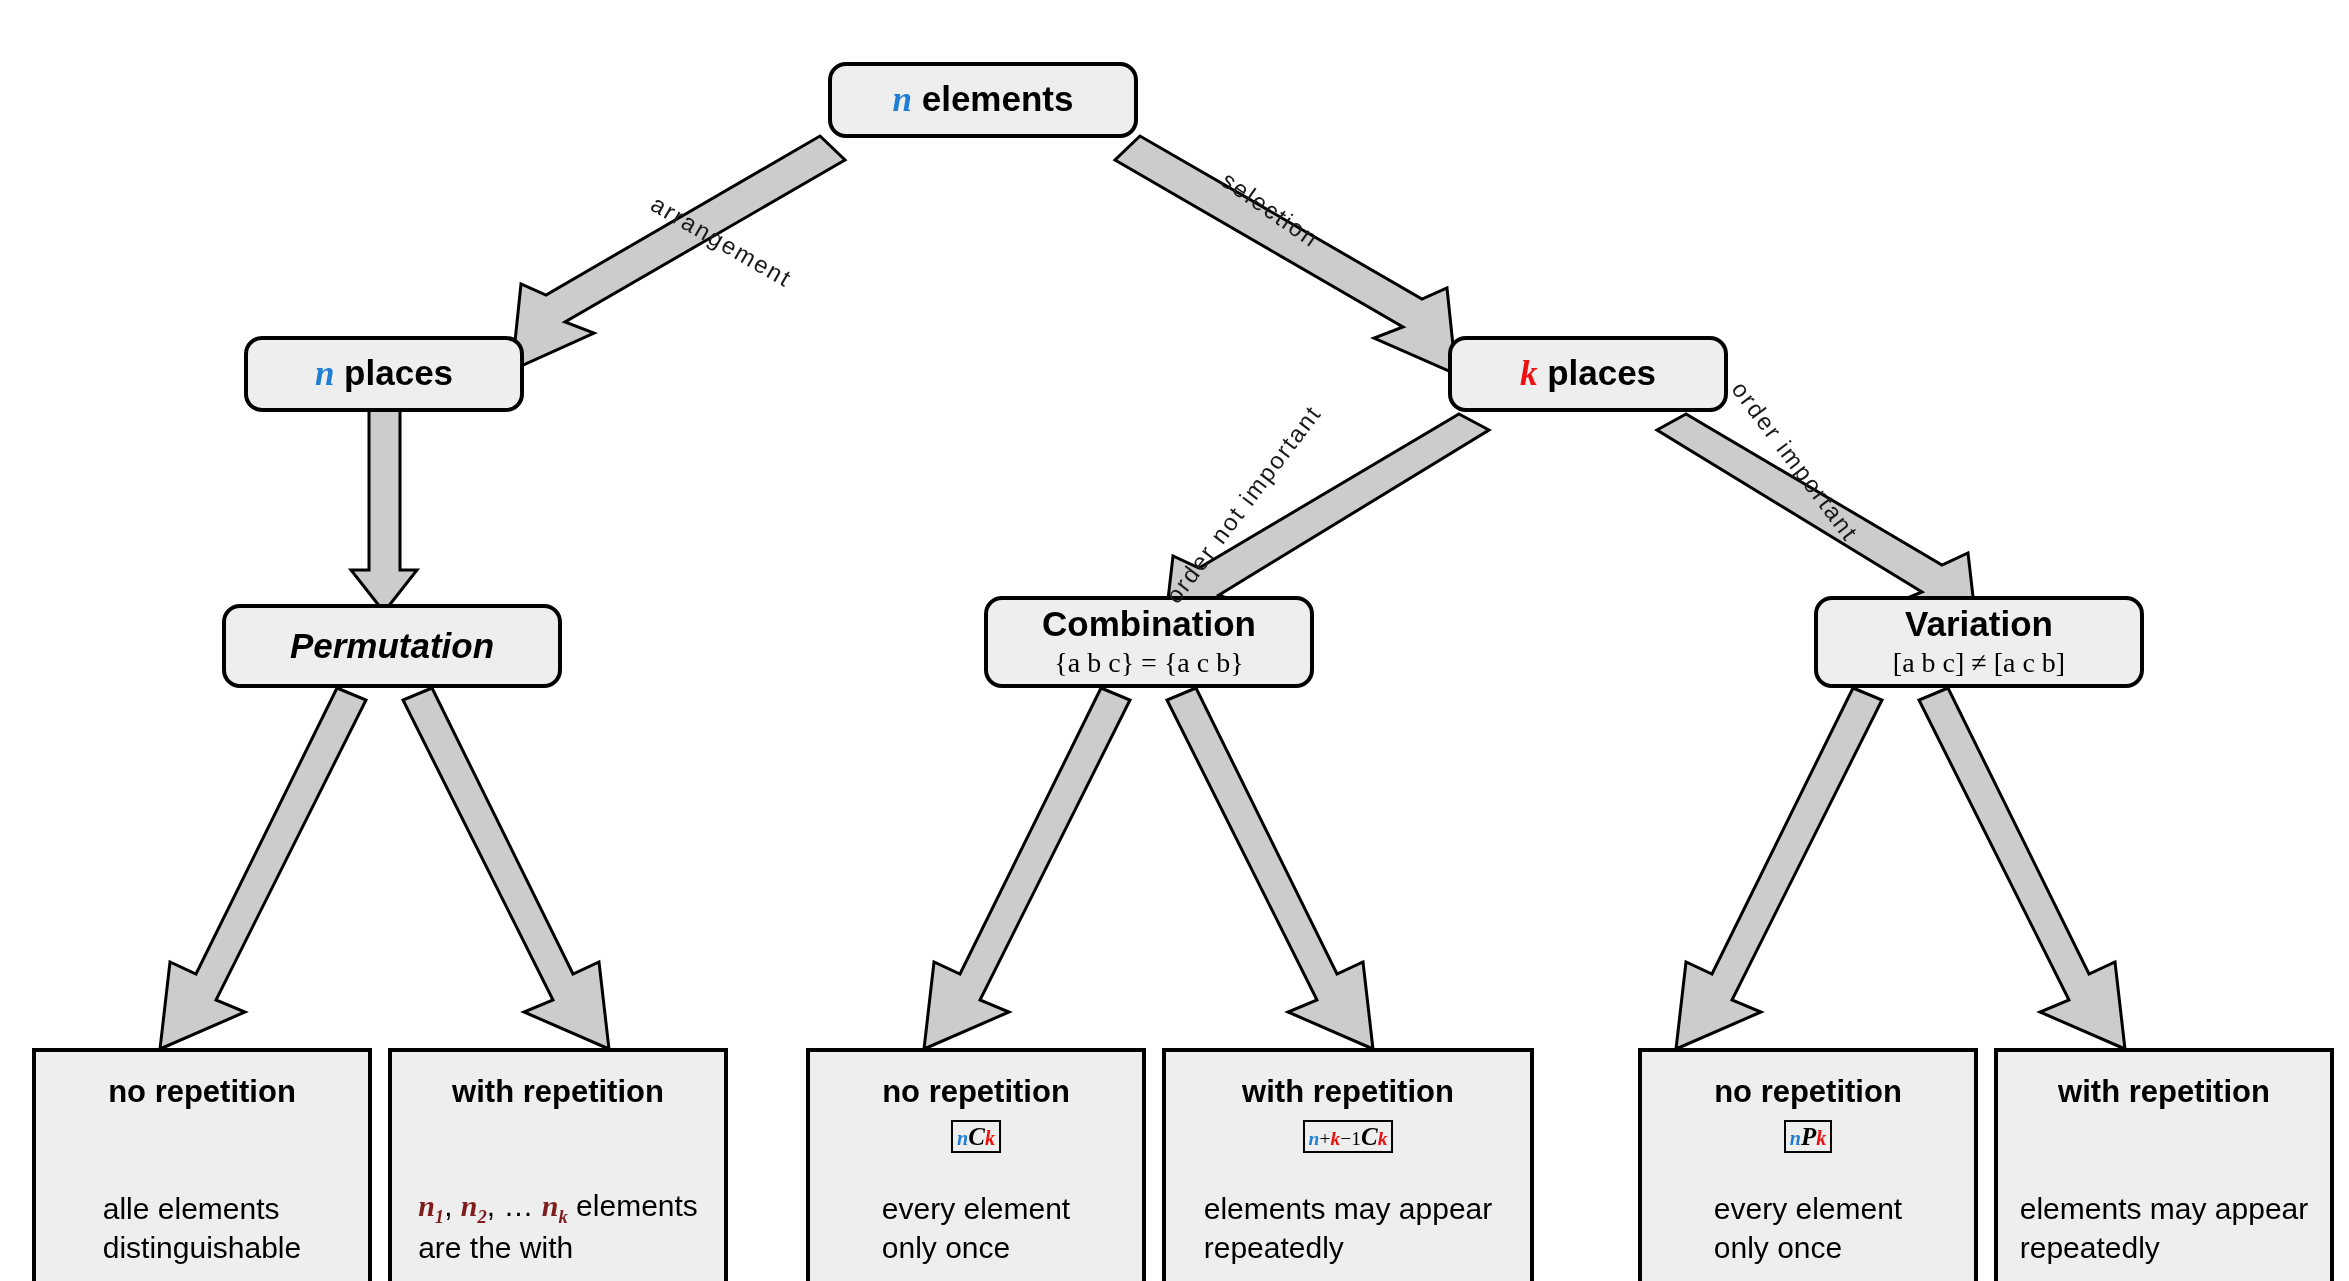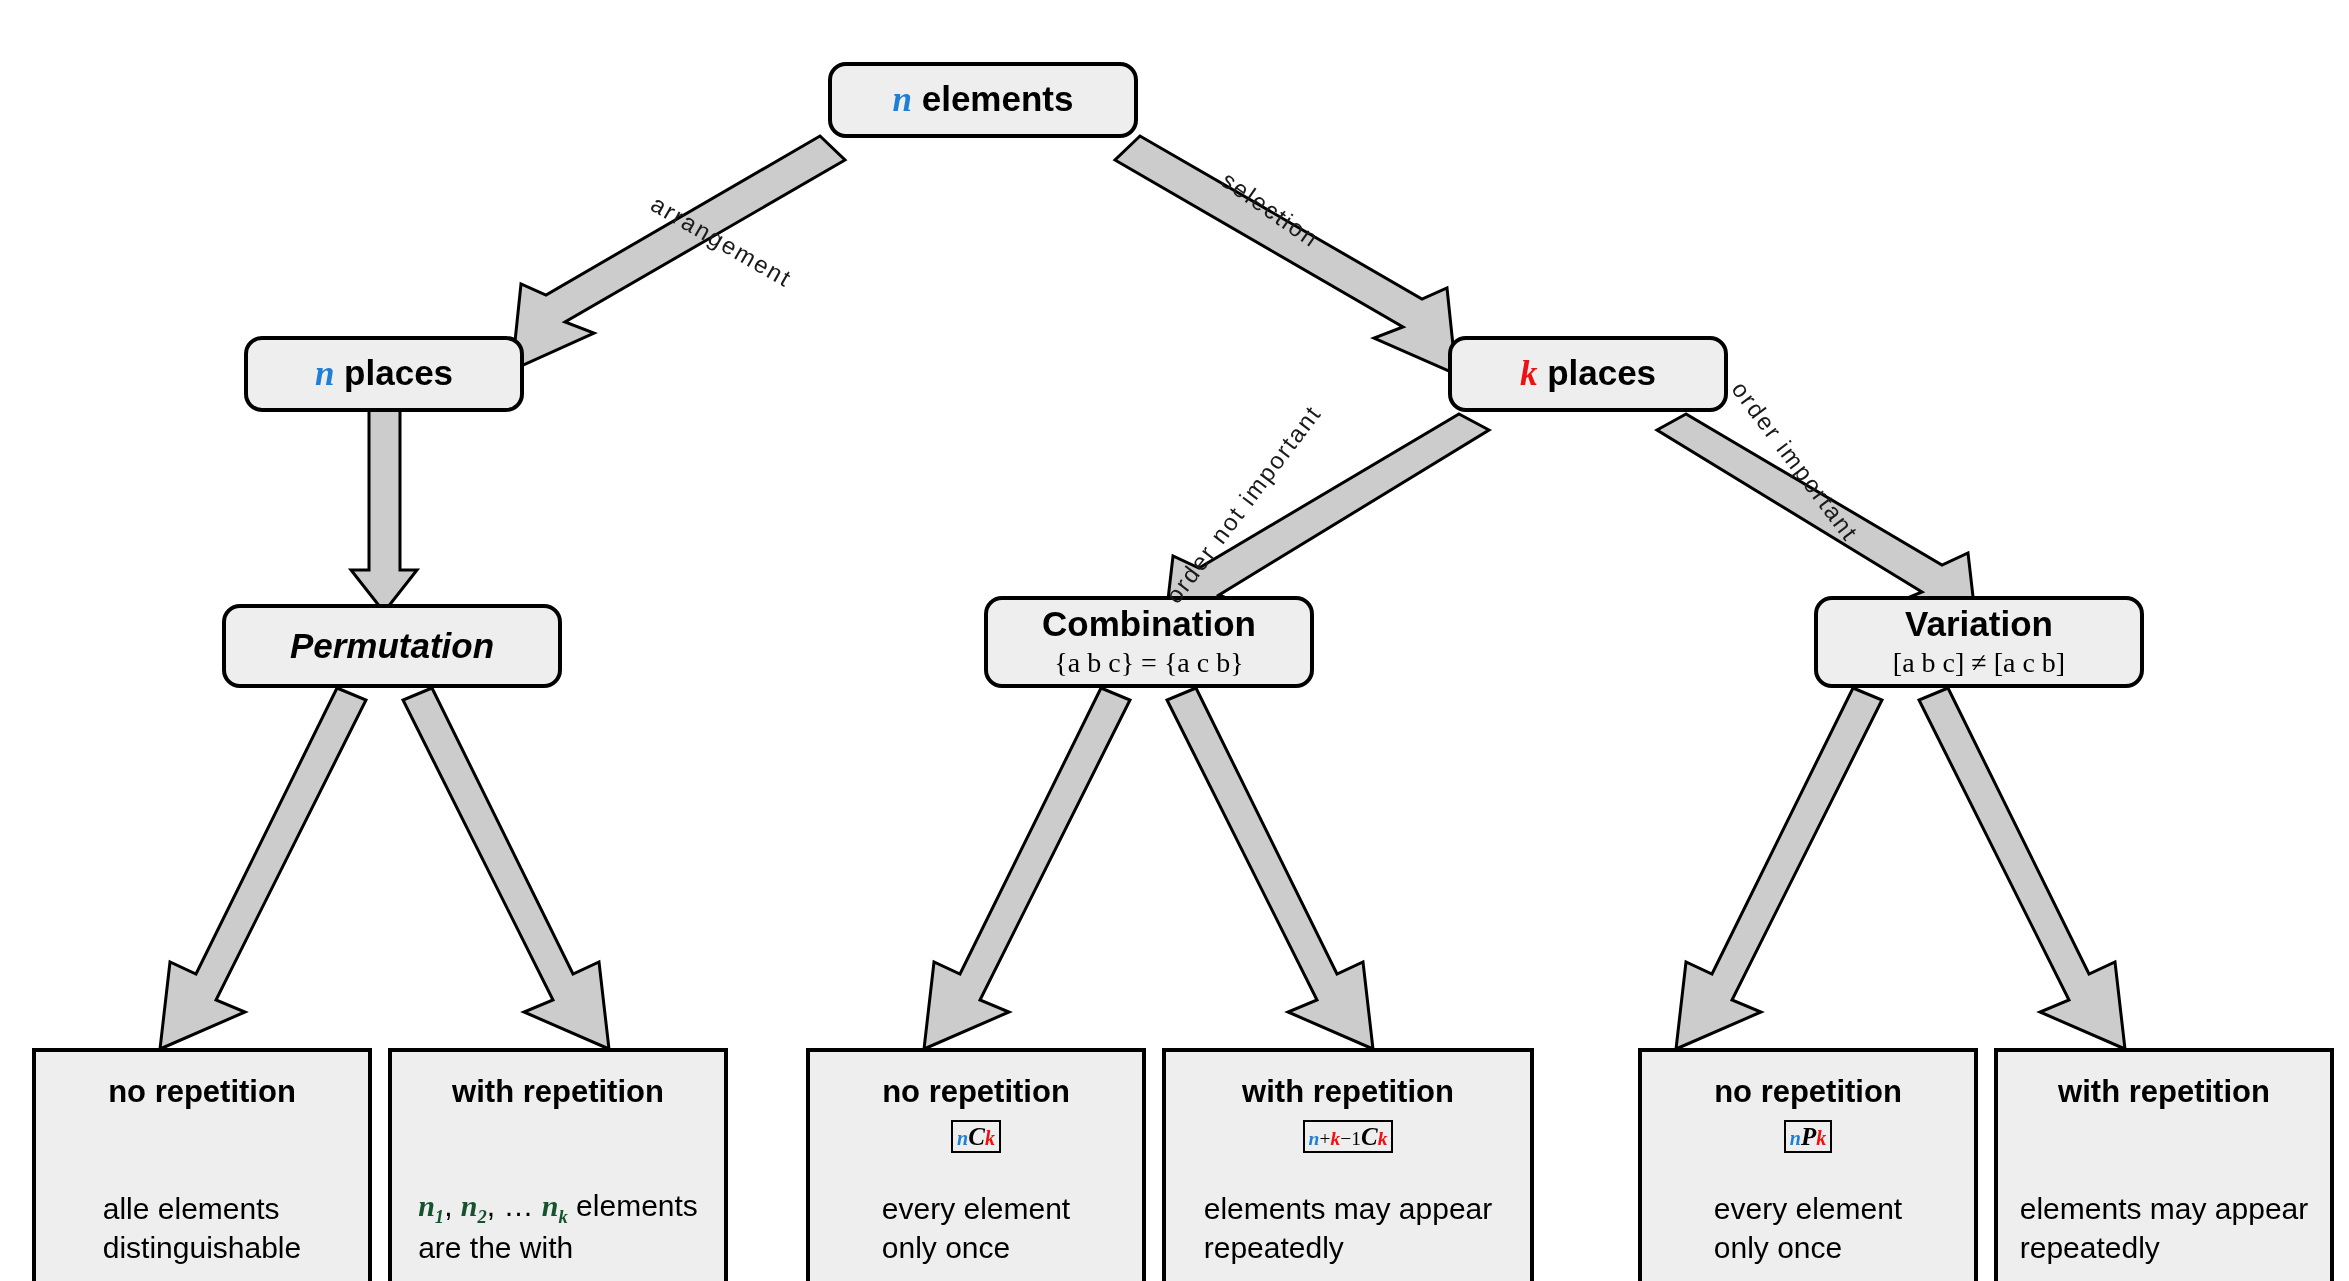--- a/index.html
+++ b/index.html
@@ -11,21 +11,21 @@
   
   .node{position:absolute;background:#eeeeee;border:4px solid #000;border-radius:18px;
         box-sizing:border-box;display:flex;flex-direction:column;align-items:center;
         justify-content:center;z-index:5;}
   .node .title{font-weight:bold;font-size:35px;line-height:1.1;white-space:nowrap;}
   .node .sub{font-size:28px;line-height:1.15;white-space:nowrap;margin-top:4px;
              font-family:"Liberation Serif",serif;}
   .mi{font-family:"Liberation Serif",serif;font-style:italic;font-weight:bold;}
   .blue{color:#1f7fd4;}
   .red{color:#ee1111;}
-  .green{color:#14532d;}
+  .green{color:#7f1d1d;}
 
   
   .edge-label{position:absolute;font-size:24px;letter-spacing:2px;white-space:nowrap;
               color:#1a1a1a;z-index:6;font-family:"Liberation Sans",sans-serif;}
 
   
   .card{position:absolute;border:4px solid #000;box-sizing:border-box;background:#eeeeee;
         display:flex;flex-direction:column;z-index:5;}
   .card .upper{flex:0 0 245px;display:flex;flex-direction:column;align-items:center;
                border-bottom:4px solid #000;box-sizing:border-box;padding-top:22px;}

